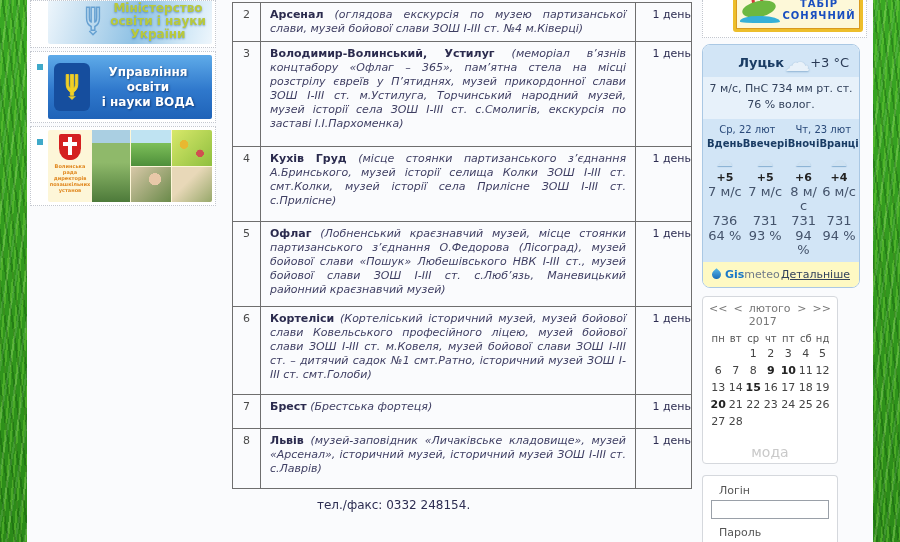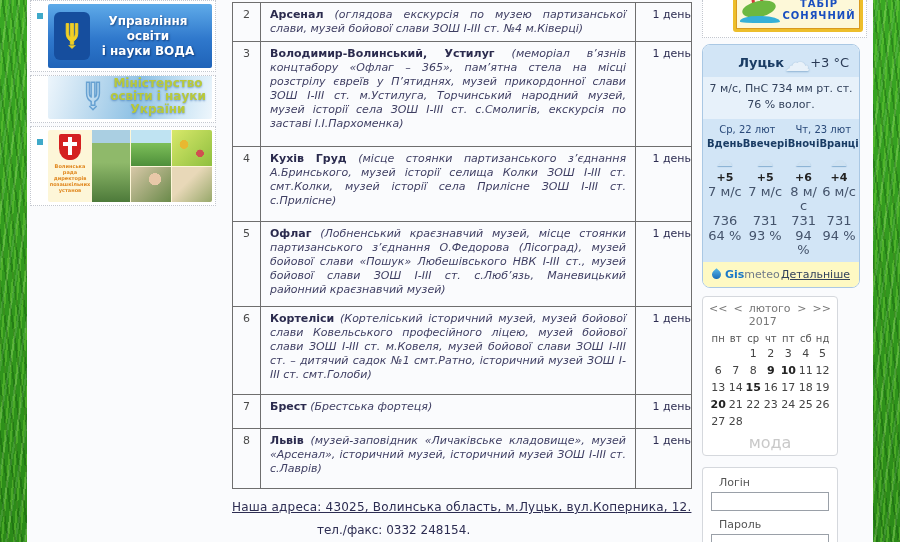--- a/index.html
+++ b/index.html
@@ -119,67 +119,67 @@
   .w-more { color:#33425c; text-decoration:underline; font-size:11px; }
 
   .calendar { width:136px; margin-top:8px; background:#fff; border:1px solid #d5d8dd;
     border-radius:4px; padding:5px 6px 3px; color:#555; }
   .cal-nav { display:flex; justify-content:center; gap:6px; font-size:11px; color:#777; }
   .cal-title { color:#777; }
   table.cal { width:100%; border-collapse:collapse; margin-top:4px; font-size:11px; }
   .cal th { font-weight:normal; color:#555; padding:1px 0; font-size:10px; }
   .cal td { text-align:center; color:#444; padding:1px 0; height:17px; }
   .cal td.bold { font-weight:bold; color:#222; }
-  .cal-foot { text-align:center; color:#c9c9c9; font-size:16px; margin-top:3px; }
+  .cal-foot { text-align:center; color:#c9c9c9; font-size:14px; margin-top:14px; }
 
   .login { width:136px; margin-top:11px; background:#fff; border:1px solid #d5d8dd;
     border-radius:4px 4px 0 0; border-bottom:none; padding:8px 8px 0; font-size:11px; color:#555; }
   .login label { display:block; margin-bottom:3px;margin-left:8px; }
   .login input[type=text], .login input[type=password] {
     width:100%; height:19px; border:1px solid #9aa0a8; background:#fff; margin-bottom:7px; }
   .remember { display:flex; align-items:center; gap:5px; margin-bottom:4px; }
 
   svg.tryzub { display:block; }
 </style>
 </head>
 <body>
 
 <div class="page">
 
   <div class="left-col">
-    <div class="module">
-      <span class="bullet"></span>
-      <div class="banner banner-uon">
-        <div class="uon-badge">
-          <svg class="tryzub" width="20" height="30" viewBox="0 0 24 34">
-            <path d="M5 2 v12 c0 5 3 8 5 9 v4 h4 v-4 c2-1 5-4 5-9 V2 h-3 v11 c0 3-1 5-2 5 V2 h-4 v16 c-1 0-2-2-2-5 V2 Z M8 28 l4 4 4-4" fill="#f2d024" stroke="#f2d024" stroke-width="1"></path>
-          </svg>
-        </div>
-        <div class="uon-text">
-          <div>Управління освіти</div>
-          <div>і науки ВОДА</div>
-        </div>
-      </div>
-    </div>
-
     <div class="module">
       <div class="banner banner-mon">
         <svg class="tryzub" width="22" height="32" viewBox="0 0 24 34">
           <path d="M5 2 v12 c0 5 3 8 5 9 v4 h4 v-4 c2-1 5-4 5-9 V2 h-3 v11 c0 3-1 5-2 5 V2 h-4 v16 c-1 0-2-2-2-5 V2 Z M8 28 l4 4 4-4" fill="none" stroke="#4a8ec8" stroke-width="1.6"></path>
         </svg>
         <div class="mon-text">
           <div>Міністерство</div>
           <div>освіти і науки</div>
           <div>України</div>
         </div>
       </div>
     </div>
 
     <div class="module">
       <span class="bullet"></span>
+      <div class="banner banner-uon">
+        <div class="uon-badge">
+          <svg class="tryzub" width="20" height="30" viewBox="0 0 24 34">
+            <path d="M5 2 v12 c0 5 3 8 5 9 v4 h4 v-4 c2-1 5-4 5-9 V2 h-3 v11 c0 3-1 5-2 5 V2 h-4 v16 c-1 0-2-2-2-5 V2 Z M8 28 l4 4 4-4" fill="#f2d024" stroke="#f2d024" stroke-width="1"></path>
+          </svg>
+        </div>
+        <div class="uon-text">
+          <div>Управління освіти</div>
+          <div>і науки ВОДА</div>
+        </div>
+      </div>
+    </div>
+
+    <div class="module">
+      <span class="bullet"></span>
       <div class="banner banner-volyn">
         <div class="volyn-left">
           <div class="shield"></div>
           <div class="volyn-text">Волинська рада директорів позашкільних установ</div>
         </div>
         <div class="photos">
           <div class="ph ph1"></div>
           <div class="ph ph2"></div>
           <div class="ph ph3"></div>
           <div class="ph ph5"></div>
@@ -222,21 +222,20 @@
         <td class="desc"><span class="place">Брест</span> <span class="details">(Брестська фортеця)</span></td>
         <td class="days">1 день</td>
       </tr>
       <tr class="r8">
         <td class="num">8</td>
         <td class="desc"><span class="place">Львів</span> <span class="details">(музей-заповідник «Личаківське кладовище», музей «Арсенал», історичний музей, історичний музей ЗОШ І-ІІІ ст. с.Лаврів)</span></td>
         <td class="days">1 день</td>
       </tr>
     </tbody>
       </table>
-    <div class="address">Наша адреса: 43025, Волинська область, м.Луцьк, вул.Коперника, 12.</div>
     <div class="phone">тел./факс: 0332 248154.</div>
   </div>
 
   <div class="right-col">
 
     <div class="logo-module">
       <div class="camp-logo">
         <div class="camp-art">
           <div class="camp-stick1"></div>
           <div class="camp-stick2"></div>

